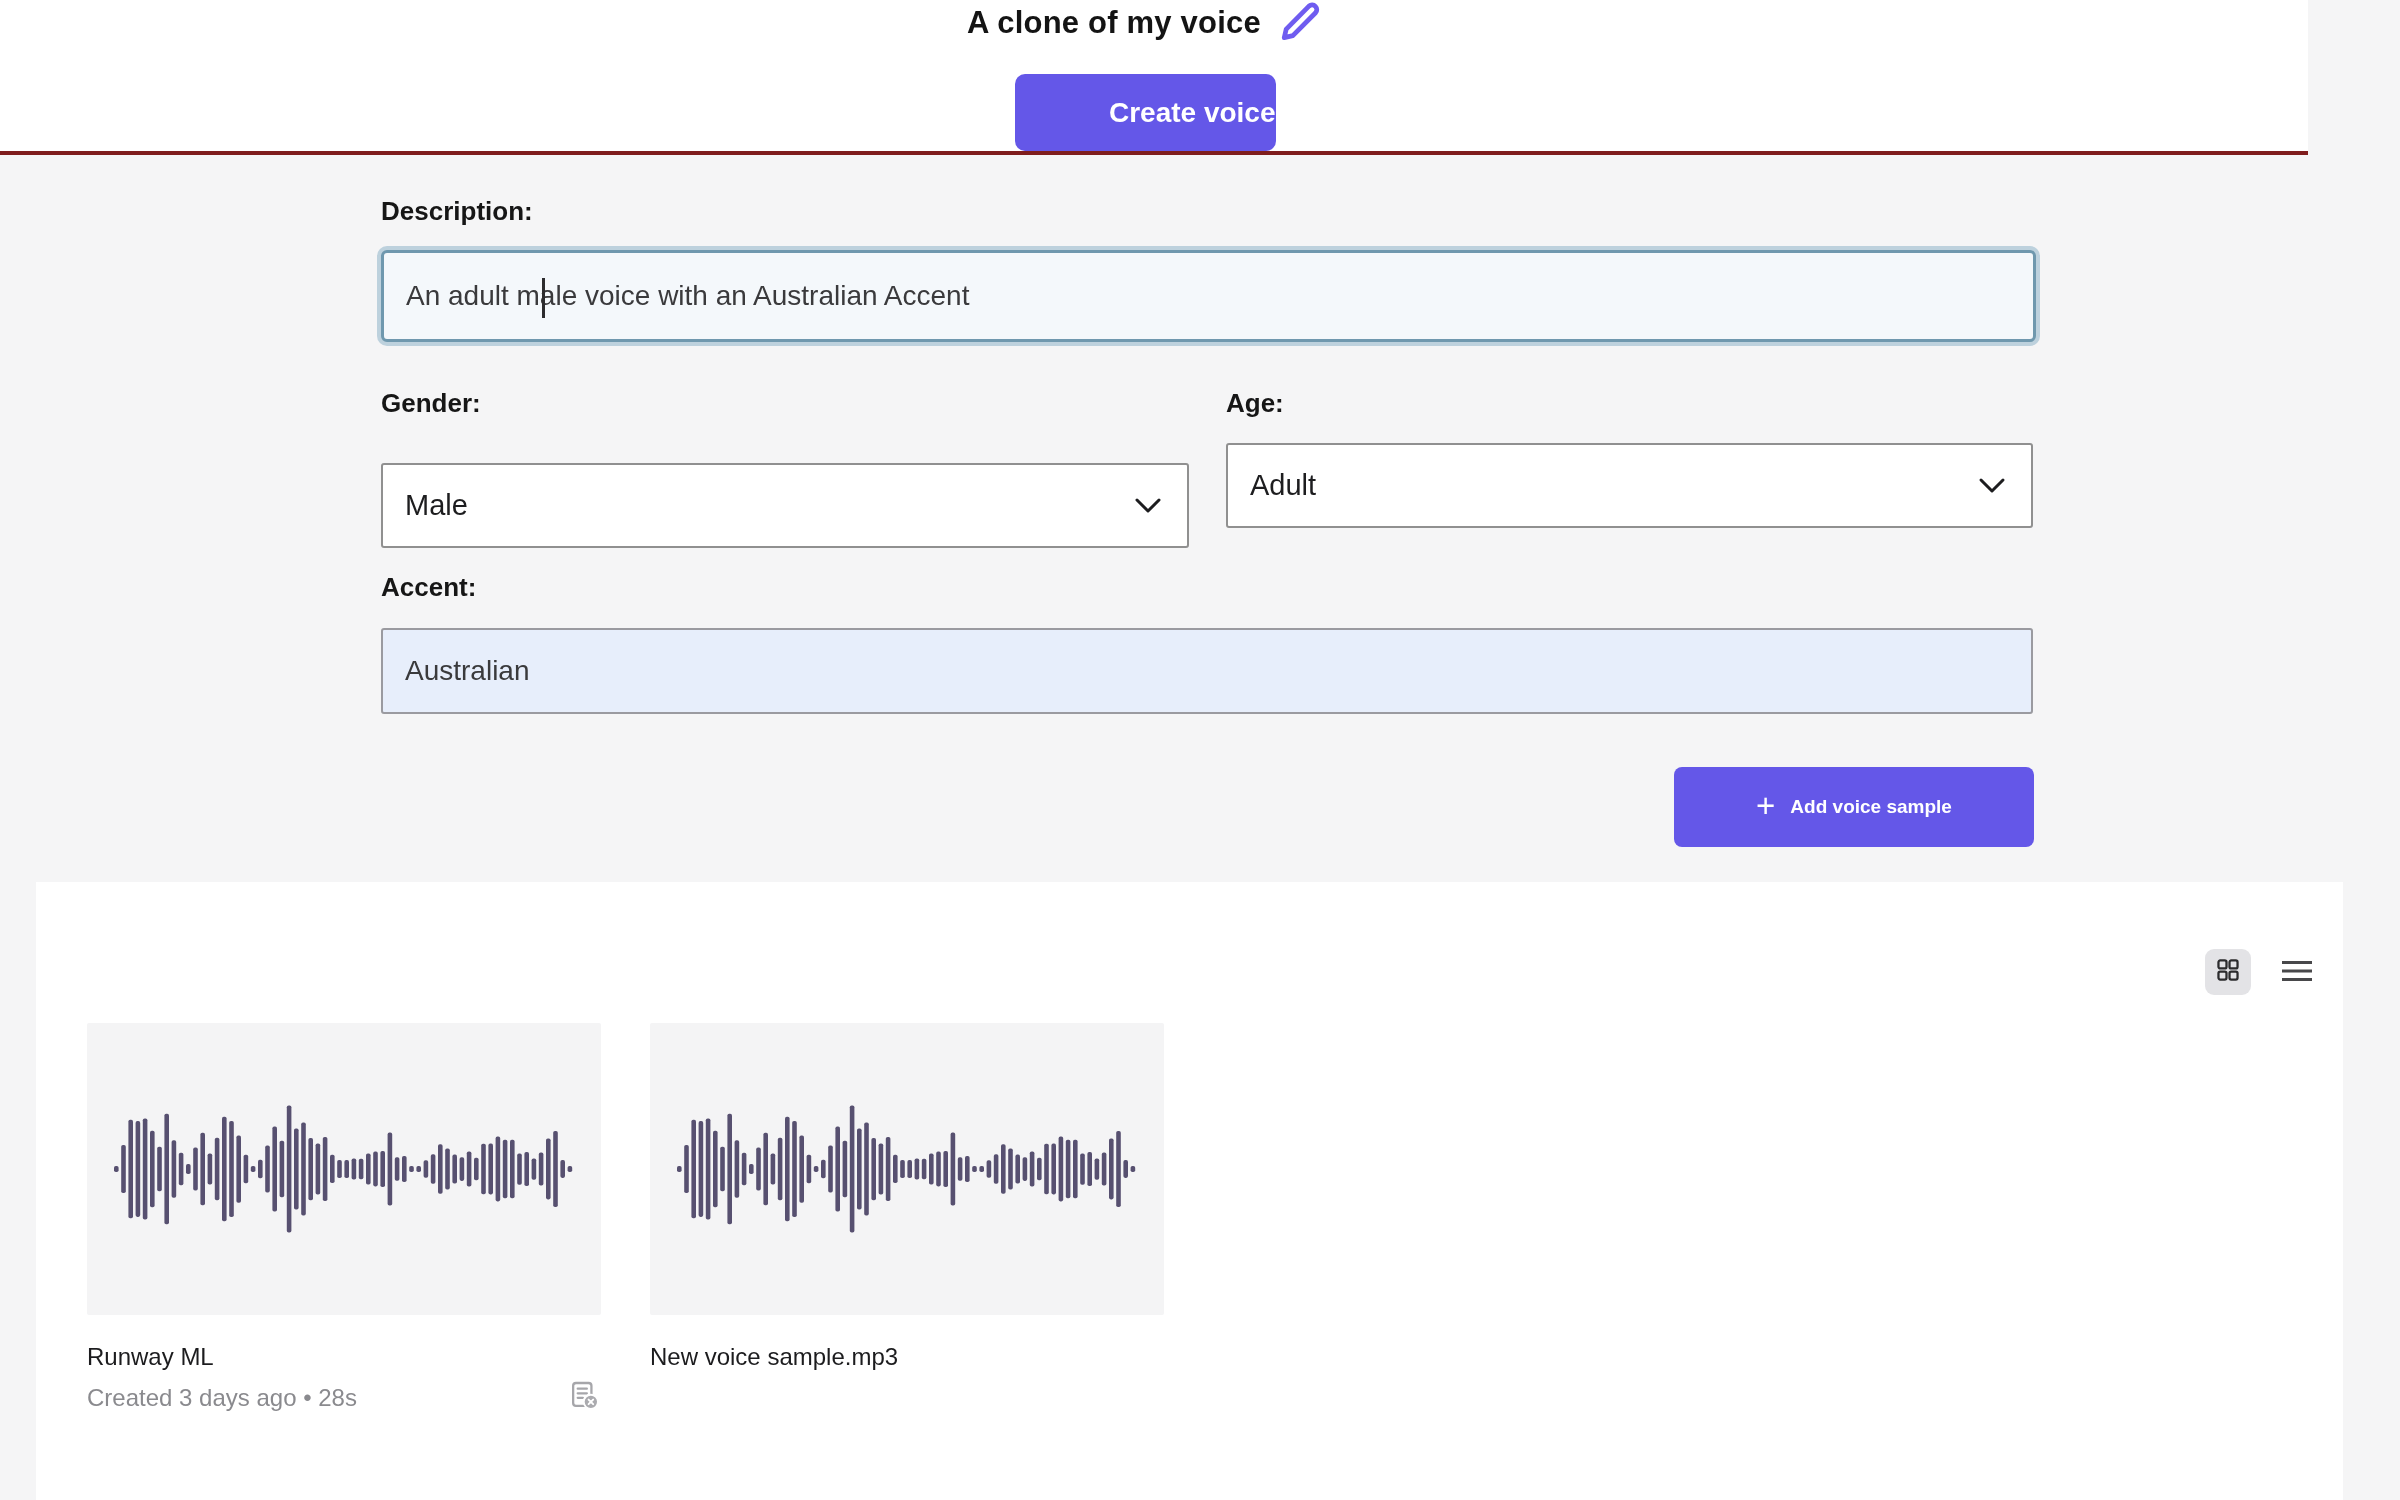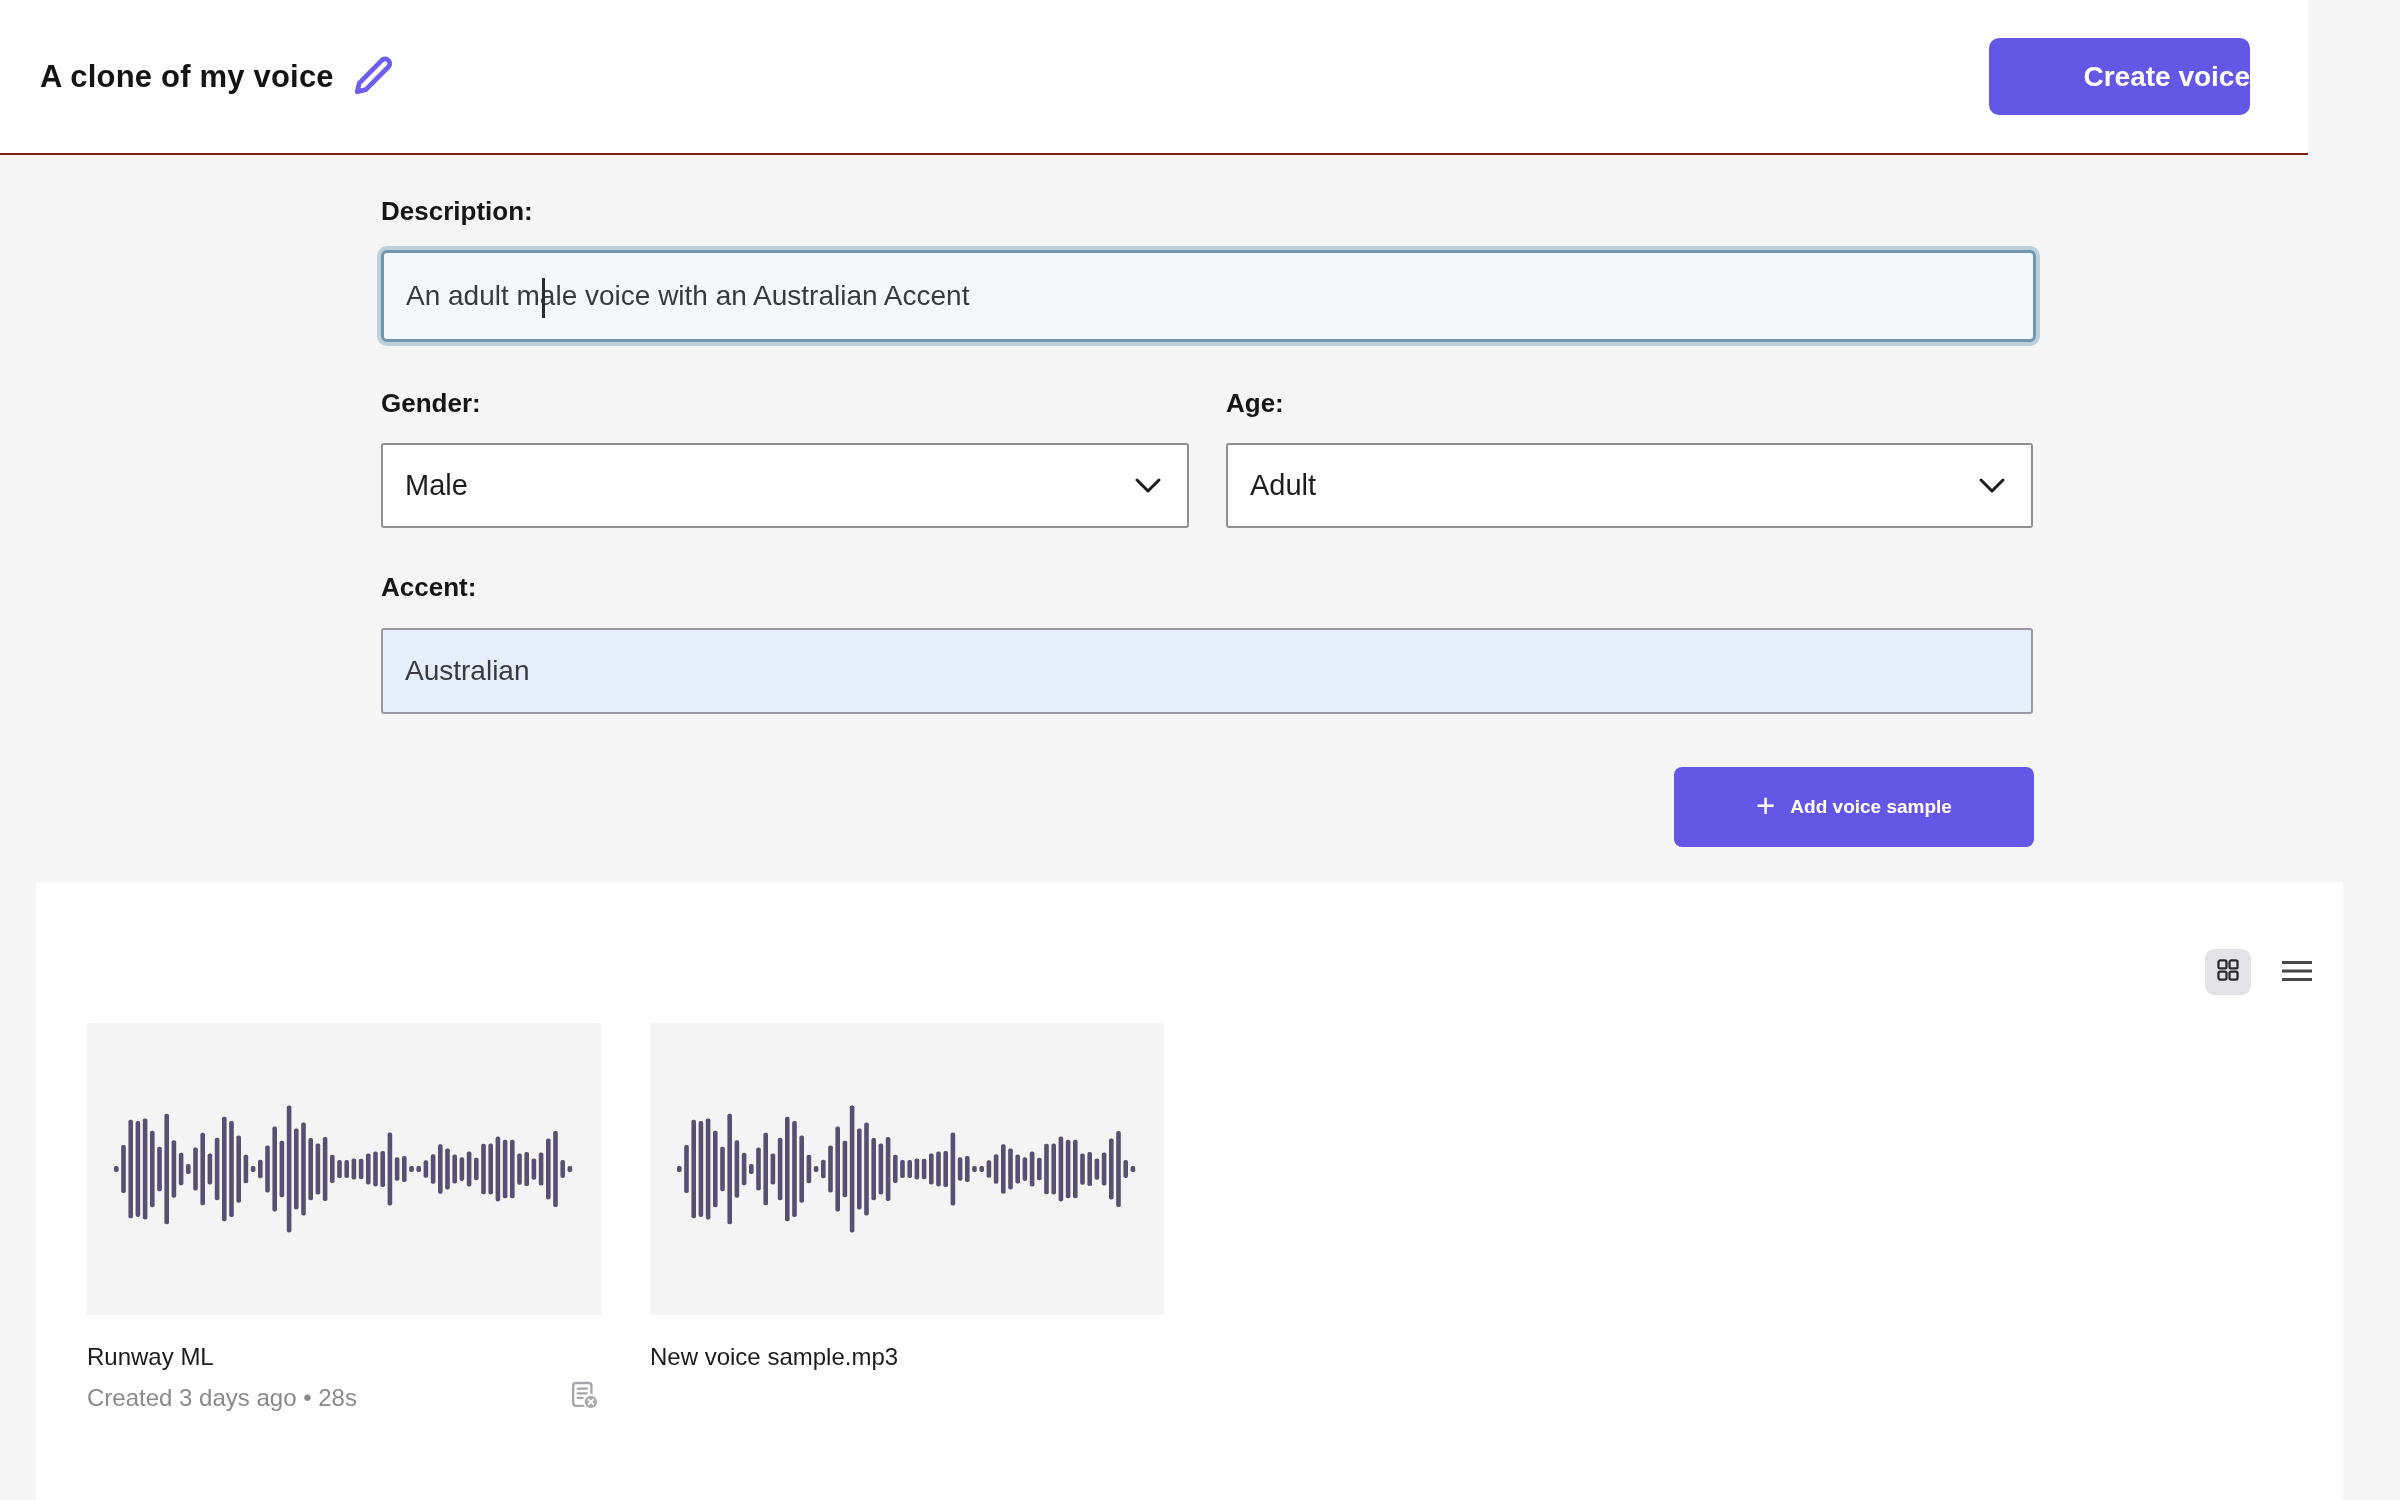--- a/index.html
+++ b/index.html
@@ -7,23 +7,24 @@
   body {
     font-family:"Liberation Sans","DejaVu Sans",sans-serif;
     background:#f5f5f6;
     position:relative;
     overflow:hidden;
   }
 
   
   .header {
     position:absolute; left:0; top:0; width:2308px; height:155px;
-    background:#ffffff; border-bottom:2px solid #7f1d1d;
+    background:#ffffff; border-bottom:4px solid #7f1d1d;
     display:flex; align-items:center; justify-content:space-between;
     padding:0 58px 0 40px;
+    flex-direction:column;
   }
   .title-wrap { display:flex; align-items:center; gap:16px; }
   .page-title { font-size:31px; font-weight:bold; color:#141414; letter-spacing:.2px; }
   .pencil-btn { width:46px; height:46px; display:flex; align-items:center; justify-content:center; cursor:pointer; }
   .create-btn {
     width:261px; height:77px; border-radius:10px; background:#6457e8;
     color:#ffffff; font-size:28px; font-weight:bold;
     display:flex; align-items:center; justify-content:flex-end; cursor:pointer;
   }
 
@@ -46,21 +47,21 @@
   .text-caret {
     position:absolute; left:158px; top:25px; width:3px; height:40px; background:#2c2c2e;
   }
 
   .select {
     position:absolute; top:443px; height:85px; background:#ffffff;
     border:2px solid #909090; border-radius:3px;
     display:flex; align-items:center; justify-content:space-between;
     padding:0 24px 0 22px; font-size:29px; color:#1d1d1f; cursor:pointer;
   }
-  #gender-select { left:381px; width:808px; }
+  #gender-select { left:381px; width:808px;margin-top:20px; }
   #age-select    { left:1226px; width:807px; }
 
   .accent-input {
     position:absolute; left:381px; top:628px; width:1652px; height:86px;
     background:#e7eefb; border:2px solid #9a9aa0; border-radius:3px;
     font-family:inherit; font-size:28px; color:#3a3a3c; padding:15px 22px; outline:none;
   }
 
   .add-btn {
     position:absolute; left:1674px; top:767px; width:360px; height:80px;

